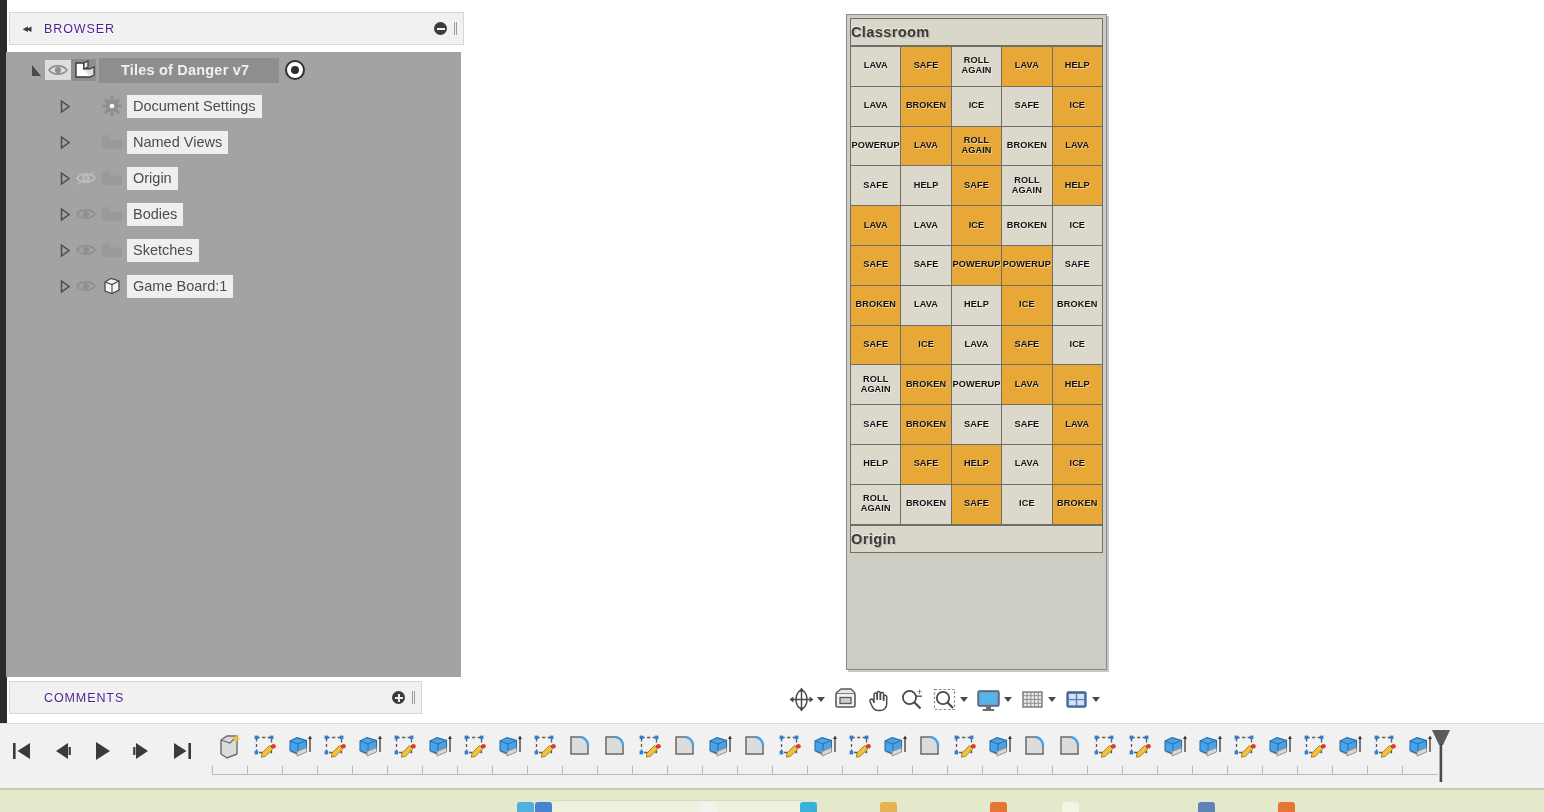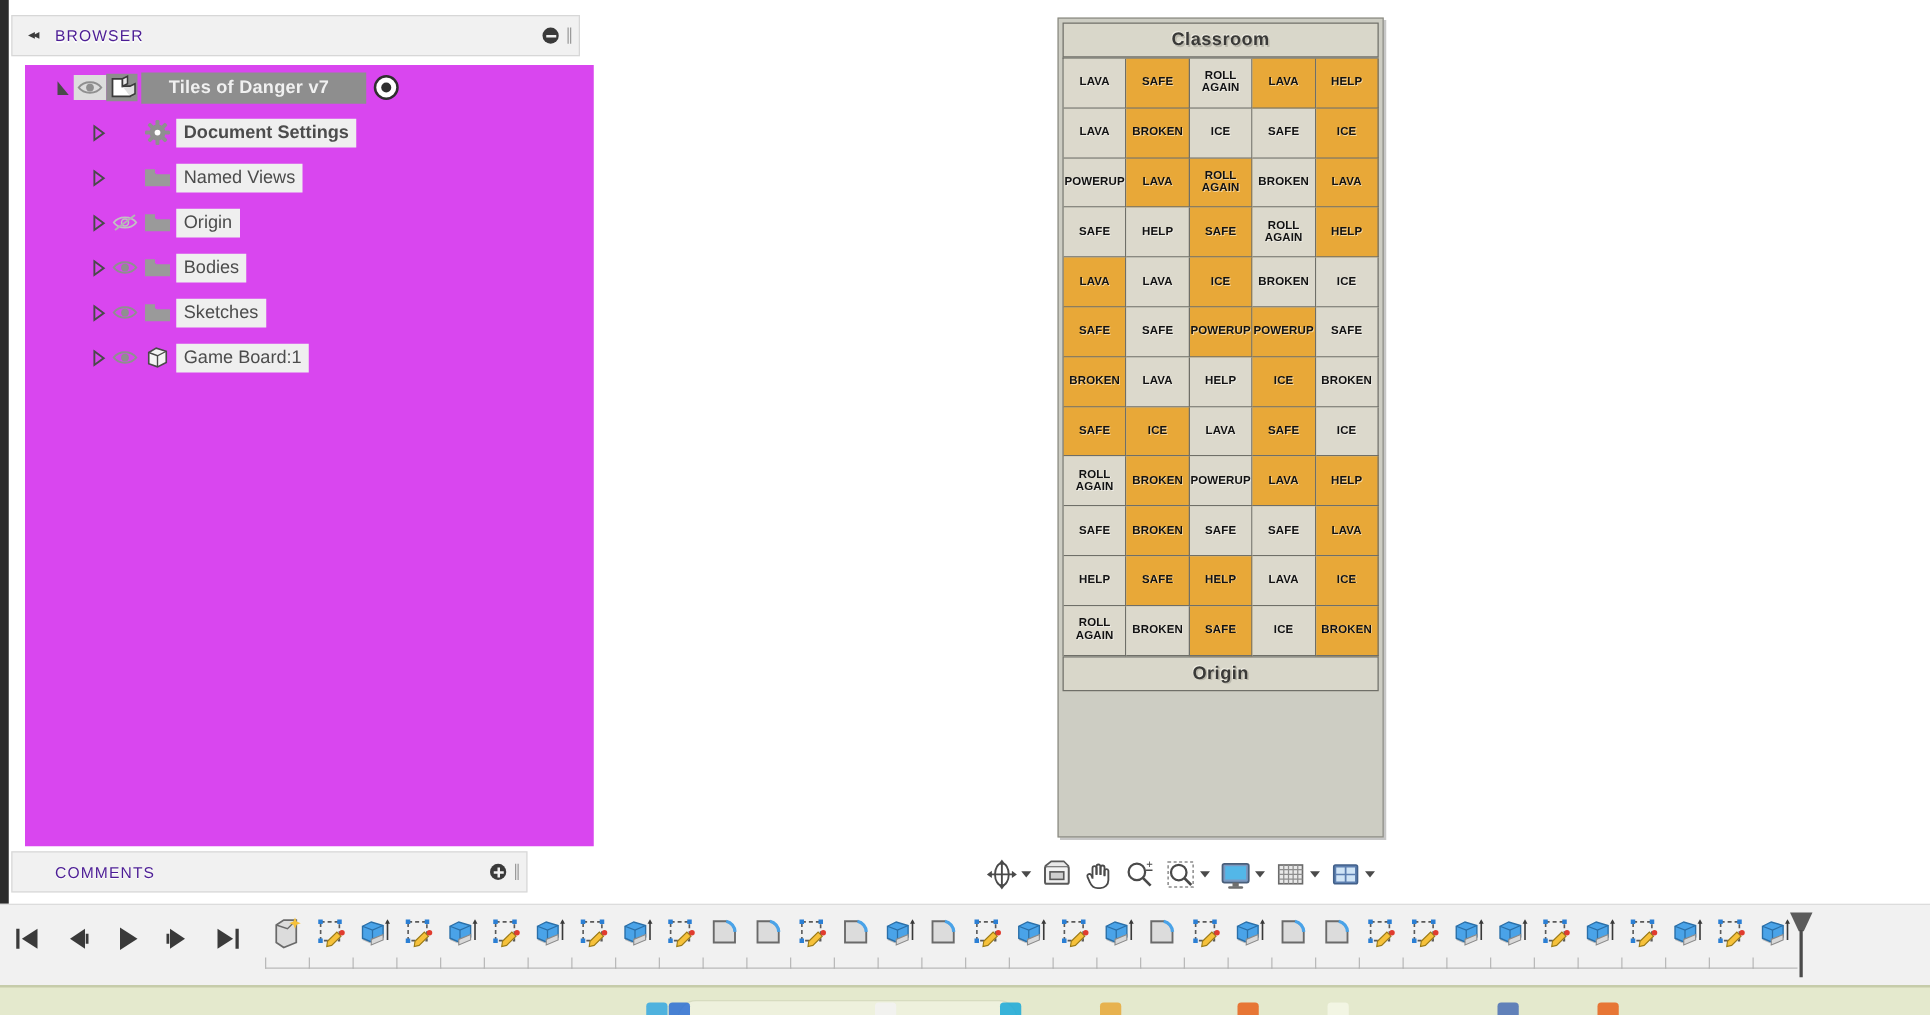--- a/index.html
+++ b/index.html
@@ -65,23 +65,23 @@
     background: #f1f1f1;
   }
   .grip {
     width: 3px; height: 13px;
     border-left: 1px solid #9a9a9a;
     border-right: 1px solid #9a9a9a;
   }
 
   
   #browser-tree {
-    position: absolute; left: 20px; top: 52px;
+    position: absolute; left: 6px; top: 52px;
     width: 455px; height: 625px;
-    background: #d946ef;
+    background: #a3a3a3;
   }
   .tree-row {
     position: relative;
     height: 36px;
     display: flex; align-items: center;
   }
   .tw-arrow {
     width: 17px; height: 17px; flex: 0 0 17px;
     display: flex; align-items: center; justify-content: center;
   }
@@ -125,21 +125,21 @@
     width: 261px; height: 656px;
     background: #cdcdc3;
     border: 1px solid #8d8d86;
     box-shadow: 2px 2px 0 rgba(0,0,0,0.22);
     padding: 3px;
   }
   .board-band {
     height: 28px;
     background: #d9d7ca;
     border: 1.6px solid #6f6f68;
-    display: flex; align-items: center; justify-content: center;
+    display: flex; align-items: center; 
   }
   .band-text {
     font-size: 14.5px; font-weight: bold;
     color: #3a3a38;
     letter-spacing: 0.4px;
     text-shadow: 1.2px 1.2px 0 #b9b7ab, -0.6px -0.6px 0 #f2f0e6;
   }
   #board-grid {
     display: grid;
     grid-template-columns: repeat(5, 1fr);
@@ -280,21 +280,21 @@
             <path d="M3 3 H11 V9 H17 V17 H3 Z" fill="#fff" stroke="#3a3a3a" stroke-width="1.4"></path>
             <path d="M11 3 L15 1 V7 L11 9 Z" fill="#e9e9e9" stroke="#3a3a3a" stroke-width="1.2"></path>
             <path d="M11 9 H17 L21 7 V15 L17 17" fill="#e0e0e0" stroke="#3a3a3a" stroke-width="1.2"></path>
           </svg>
         </div>
         <div class="node-label">Tiles of Danger v7</div>
         <div class="doc-radio">
           <i></i>
         </div>
       </div>
-      <div class="tree-row" style="padding-left: 50px; font-weight: bold;">
+      <div class="tree-row" style="padding-left: 50px;">
         <div class="tw-arrow">
           <svg class="n-ico" viewBox="0 0 17 17" width="17" height="17">
             <path d="M5.5 3 L13 8.5 L5.5 14 Z" fill="none" stroke="#4a4a4a" stroke-width="1.5"></path>
           </svg>
         </div>
         <div class="eye"></div>
         <div class="node-icon">
           <svg class="n-ico" viewBox="0 0 22 22" width="22" height="22">
             <g fill="#8f8f8f">
               <rect x="9.4" y="1" width="3.2" height="20" rx="1"></rect>

